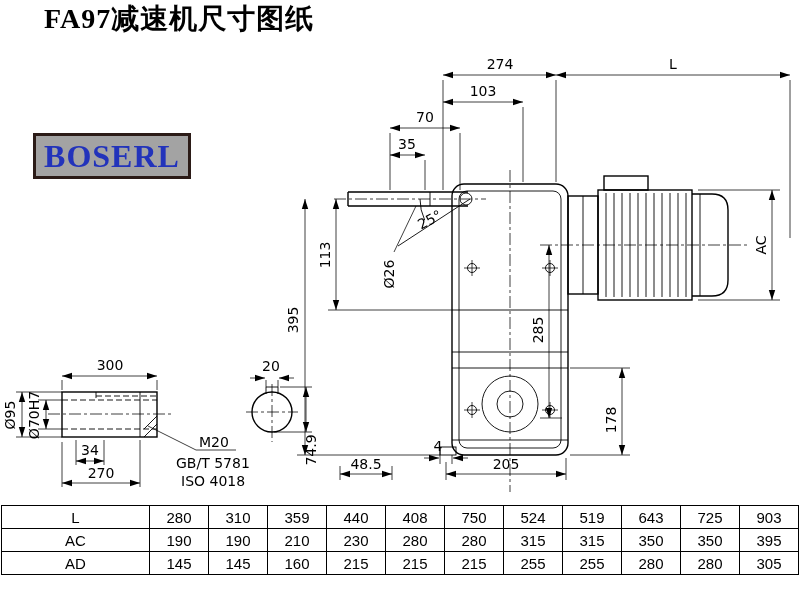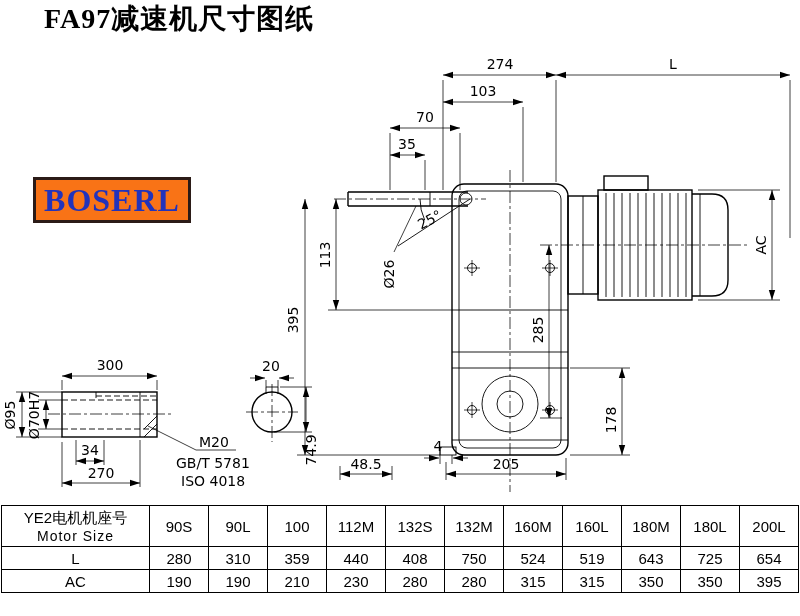--- a/index.html
+++ b/index.html
@@ -7,24 +7,24 @@
     width:800px;height:616px;position:relative;background:#ffffff;
     font-family:"Liberation Sans",sans-serif;color:#000;overflow:hidden;
   }
   .title{
     position:absolute;left:44px;top:0;
     font-family:"Liberation Serif",serif;font-weight:bold;font-size:28px;
     letter-spacing:1px;color:#000;
   }
   .logo{
     position:absolute;left:33px;top:133px;width:152px;height:40px;
-    border:3px solid #2b1b17;background:#f97316;
+    border:3px solid #2b1b17;background:#a3a3a3;
     display:flex;align-items:center;justify-content:center;
     font-family:"Liberation Serif",serif;font-weight:bold;font-size:32px;
-    color:#2233bb;letter-spacing:1px;margin-top:44px;
+    color:#2233bb;letter-spacing:1px;
   }
   svg.drawing{position:absolute;left:0;top:0;}
   
   .ol{fill:none;stroke:#000;stroke-width:1.4;}
   .th{fill:none;stroke:#000;stroke-width:0.9;}
   .ext{stroke:#000;stroke-width:0.75;}
   .dim{stroke:#000;stroke-width:0.75;}
   .cl{stroke:#000;stroke-width:0.75;stroke-dasharray:12 3 3 3;}
   .hid{fill:none;stroke:#000;stroke-width:0.9;stroke-dasharray:6 3;}
   .dtxt{font-family:"DejaVu Sans",sans-serif;font-size:14px;fill:#000;}
@@ -255,59 +255,56 @@
       <col>
       <col>
       <col>
       <col>
       <col>
       <col>
       <col>
       <col>
   </colgroup>
   <tbody>
-    <tr class="hrow">
-      <td>
-        <div class="hdr-cn">YE2电机机座号</div>
-        <div class="hdr-en">Motor Size</div>
-      </td>
-      <td>90S</td>
-      <td>90L</td>
-      <td>100</td>
-      <td>112M</td>
-      <td>132S</td>
-      <td>132M</td>
-      <td>160M</td>
-      <td>160L</td>
-      <td>180M</td>
-      <td>180L</td>
-      <td>200L</td>
-    </tr>
     <tr>
       <td>L</td>
       <td>280</td>
       <td>310</td>
       <td>359</td>
       <td>440</td>
       <td>408</td>
       <td>750</td>
       <td>524</td>
       <td>519</td>
       <td>643</td>
       <td>725</td>
-      <td>654</td>
+      <td>903</td>
     </tr>
     <tr>
       <td>AC</td>
       <td>190</td>
       <td>190</td>
       <td>210</td>
       <td>230</td>
       <td>280</td>
       <td>280</td>
       <td>315</td>
       <td>315</td>
       <td>350</td>
       <td>350</td>
       <td>395</td>
     </tr>
+    <tr>
+      <td>AD</td>
+      <td>145</td>
+      <td>145</td>
+      <td>160</td>
+      <td>215</td>
+      <td>215</td>
+      <td>215</td>
+      <td>255</td>
+      <td>255</td>
+      <td>280</td>
+      <td>280</td>
+      <td>305</td>
+    </tr>
   </tbody>
 </table>
 
 </body></html>

